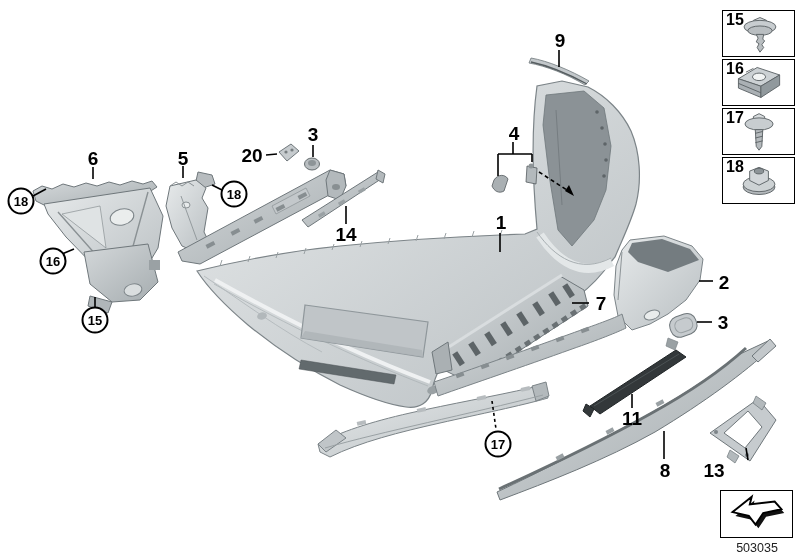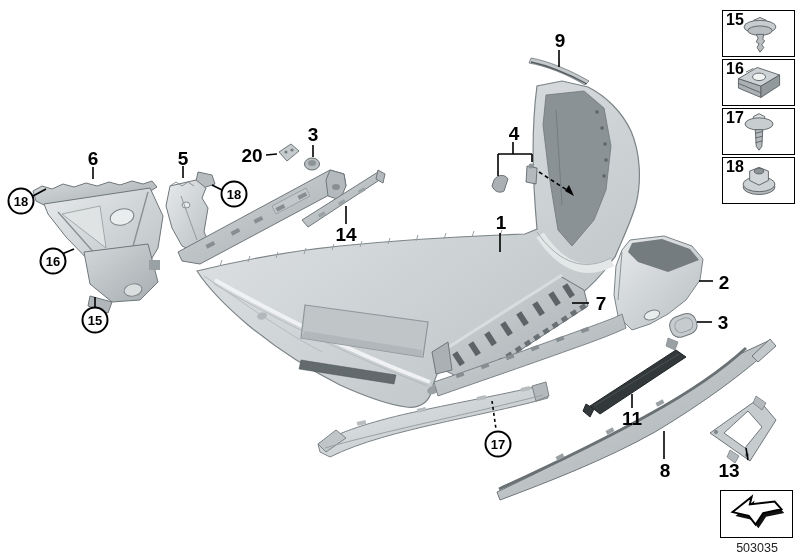--- a/index.html
+++ b/index.html
@@ -237,21 +237,21 @@
 <div class="callout" style="left:313px;top:125px">3</div>
 <div class="callout" style="left:560px;top:31px">9</div>
 <div class="callout" style="left:514px;top:124px">4</div>
 <div class="callout" style="left:501px;top:213px">1</div>
 <div class="callout" style="left:346px;top:225px">14</div>
 <div class="callout" style="left:601px;top:294px">7</div>
 <div class="callout" style="left:724px;top:273px">2</div>
 <div class="callout" style="left:723px;top:313px">3</div>
 <div class="callout" style="left:632px;top:409px">11</div>
 <div class="callout" style="left:665px;top:461px">8</div>
-<div class="callout" style="left:729px;top:461px">13</div>
+<div class="callout" style="left:714px;top:461px">13</div>
 
 <div class="ccircle" style="left:21px;top:201px">18</div>
 <div class="ccircle" style="left:53px;top:261px">16</div>
 <div class="ccircle" style="left:95px;top:320px">15</div>
 <div class="ccircle" style="left:234px;top:194px">18</div>
 <div class="ccircle" style="left:498px;top:444px">17</div>
 
 <div id="legend">
   <div class="legend-box">
     <svg width="73" height="44" viewBox="0 0 73 47">

